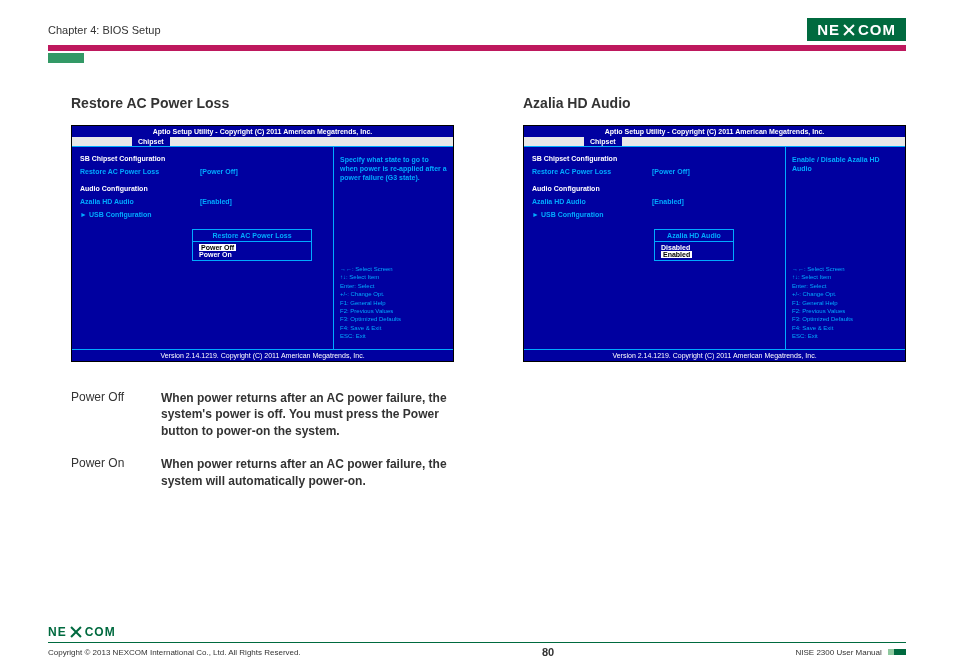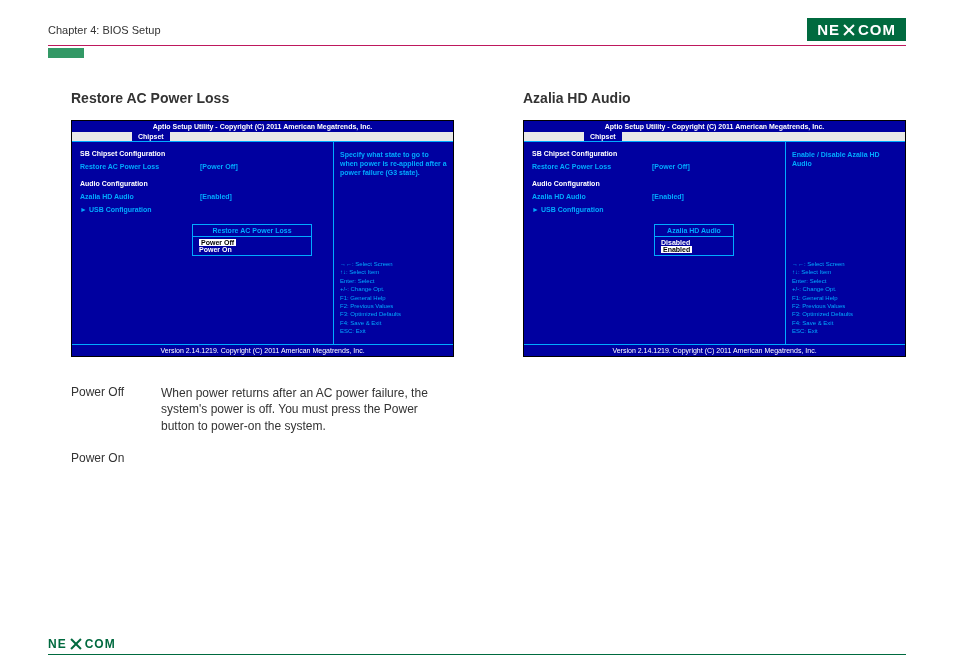--- a/index.html
+++ b/index.html
@@ -1,18 +1,18 @@
 <!DOCTYPE html>
 <html><head>
 <meta charset="utf-8">
 <style>
   * { box-sizing: border-box; margin: 0; padding: 0; }
   body { width: 954px; height: 672px; font-family: Arial, Helvetica, sans-serif; background: #fff; color: #333; position: relative; }
   .page { padding: 18px 48px 30px 48px; }
-  .top-bar { display: flex; justify-content: space-between; align-items: center; border-bottom: 1px solid #be185d; padding-bottom: 4px; margin-bottom: 2px; }
+  .top-bar { display: flex; justify-content: space-between; align-items: center; border-bottom: 6px solid #be185d; padding-bottom: 4px; margin-bottom: 2px; }
   .chapter { font-size: 11px; color: #333; }
   .logo { background: #006a3f; color: #fff; font-weight: bold; font-size: 15px; padding: 3px 10px; letter-spacing: 1px; display: flex; align-items: center; }
   .logo-x { display: inline-flex; align-items: center; justify-content: center; width: 16px; height: 16px; margin: 0 1px; position: relative; }
   .logo-x::before, .logo-x::after { content: ""; position: absolute; width: 14px; height: 2px; background: #fff; }
   .logo-x::before { transform: rotate(45deg); }
   .logo-x::after { transform: rotate(-45deg); }
   .green-tab { width: 36px; height: 10px; background: #339966; margin-top: 2px; margin-bottom: 32px; }
   .columns { display: flex; gap: 46px; }
   .col { flex: 1; padding-left: 23px; }
   .section-title { font-weight: bold; font-size: 14px; color: #333; margin-bottom: 14px; }
@@ -34,21 +34,21 @@
   .cfg-link { color: #00aaff; font-weight: bold; margin-top: 6px; }
   .arrow { color: #00aaff; margin-right: 2px; }
   .popup { position: absolute; border: 1px solid #00aaff; background: #0000A0; padding: 2px 0 2px 0; top: 82px; left: 120px; width: 120px; }
   .popup-title { color: #00aaff; font-weight: bold; text-align: center; font-size: 7px; padding-bottom: 2px; border-bottom: 1px solid #00aaff; margin-bottom: 2px;}
   .popup-opt { color: #fff; padding: 0 6px; font-weight: bold; }
   .popup-opt.selected { background: #fff; color: #000; display: inline-block; margin-left: 6px; padding: 0 2px; }
   .narrow-popup { width: 80px; left: 130px; }
   .desc-block { margin-top: 28px; font-size: 12px; color: #333; }
   .desc-row { display: flex; margin-bottom: 16px; }
   .desc-term { width: 90px; flex-shrink: 0; }
-  .desc-text { flex: 1; line-height: 1.4; }
+  .desc-text { flex: 1; line-height: 1.4; font-weight: bold; }
   .footer { position: absolute; bottom: 14px; left: 48px; right: 48px; }
   .footer-line { border-top: 1px solid #006a3f; margin-bottom: 3px; }
   .footer-row { display: flex; justify-content: space-between; align-items: center; font-size: 8px; color: #333; }
   .footer-logo { background: #fff; color: #006a3f; font-weight: bold; font-size: 12px; letter-spacing: 1px; display: flex; align-items: center; margin-bottom:2px;}
   .footer-logo .logo-x::before, .footer-logo .logo-x::after { background: #006a3f; }
   .page-num { font-weight: bold; font-size: 11px; }
   .footer-squares { display:inline-flex; gap:0; margin-left:4px; vertical-align:middle;}
   .sq { width:6px; height:6px; }
   .sq.g { background:#006a3f; }
   .sq.lg { background:#8fc99f; }
@@ -116,20 +116,21 @@
         <div class="bios-footer">Version 2.14.1219. Copyright (C) 2011 American Megatrends, Inc.</div>
       </div>
 
       <div class="desc-block">
         <div class="desc-row">
           <div class="desc-term">Power Off</div>
           <div class="desc-text">When power returns after an AC power failure, the system's power is off. You must press the Power button to power-on the system.</div>
         </div>
         <div class="desc-row">
           <div class="desc-term">Power On</div>
+          <div class="desc-text">When power returns after an AC power failure, the system will automatically power-on.</div>
         </div>
       </div>
     </div>
 
     <div class="col">
       <div class="section-title">Azalia HD Audio</div>
 
       <div class="bios-box">
         <div class="bios-header">Aptio Setup Utility - Copyright (C) 2011 American Megatrends, Inc.</div>
         <div class="bios-tabs">
@@ -178,13 +179,25 @@
   </div>
 </div>
 
 <div class="footer">
   <div class="footer-logo">
     <span>NE</span>
     <span class="logo-x"></span>
     <span>COM</span>
   </div>
   <div class="footer-line"></div>
+  <div class="footer-row">
+    <span>Copyright © 2013 NEXCOM International Co., Ltd. All Rights Reserved.</span>
+    <span class="page-num">80</span>
+    <span>
+      <span>NISE 2300 User Manual</span>
+      <span class="footer-squares">
+          <span class="sq lg"></span>
+          <span class="sq g"></span>
+          <span class="sq g"></span>
+        </span>
+    </span>
+  </div>
 </div>
 
 </body></html>

